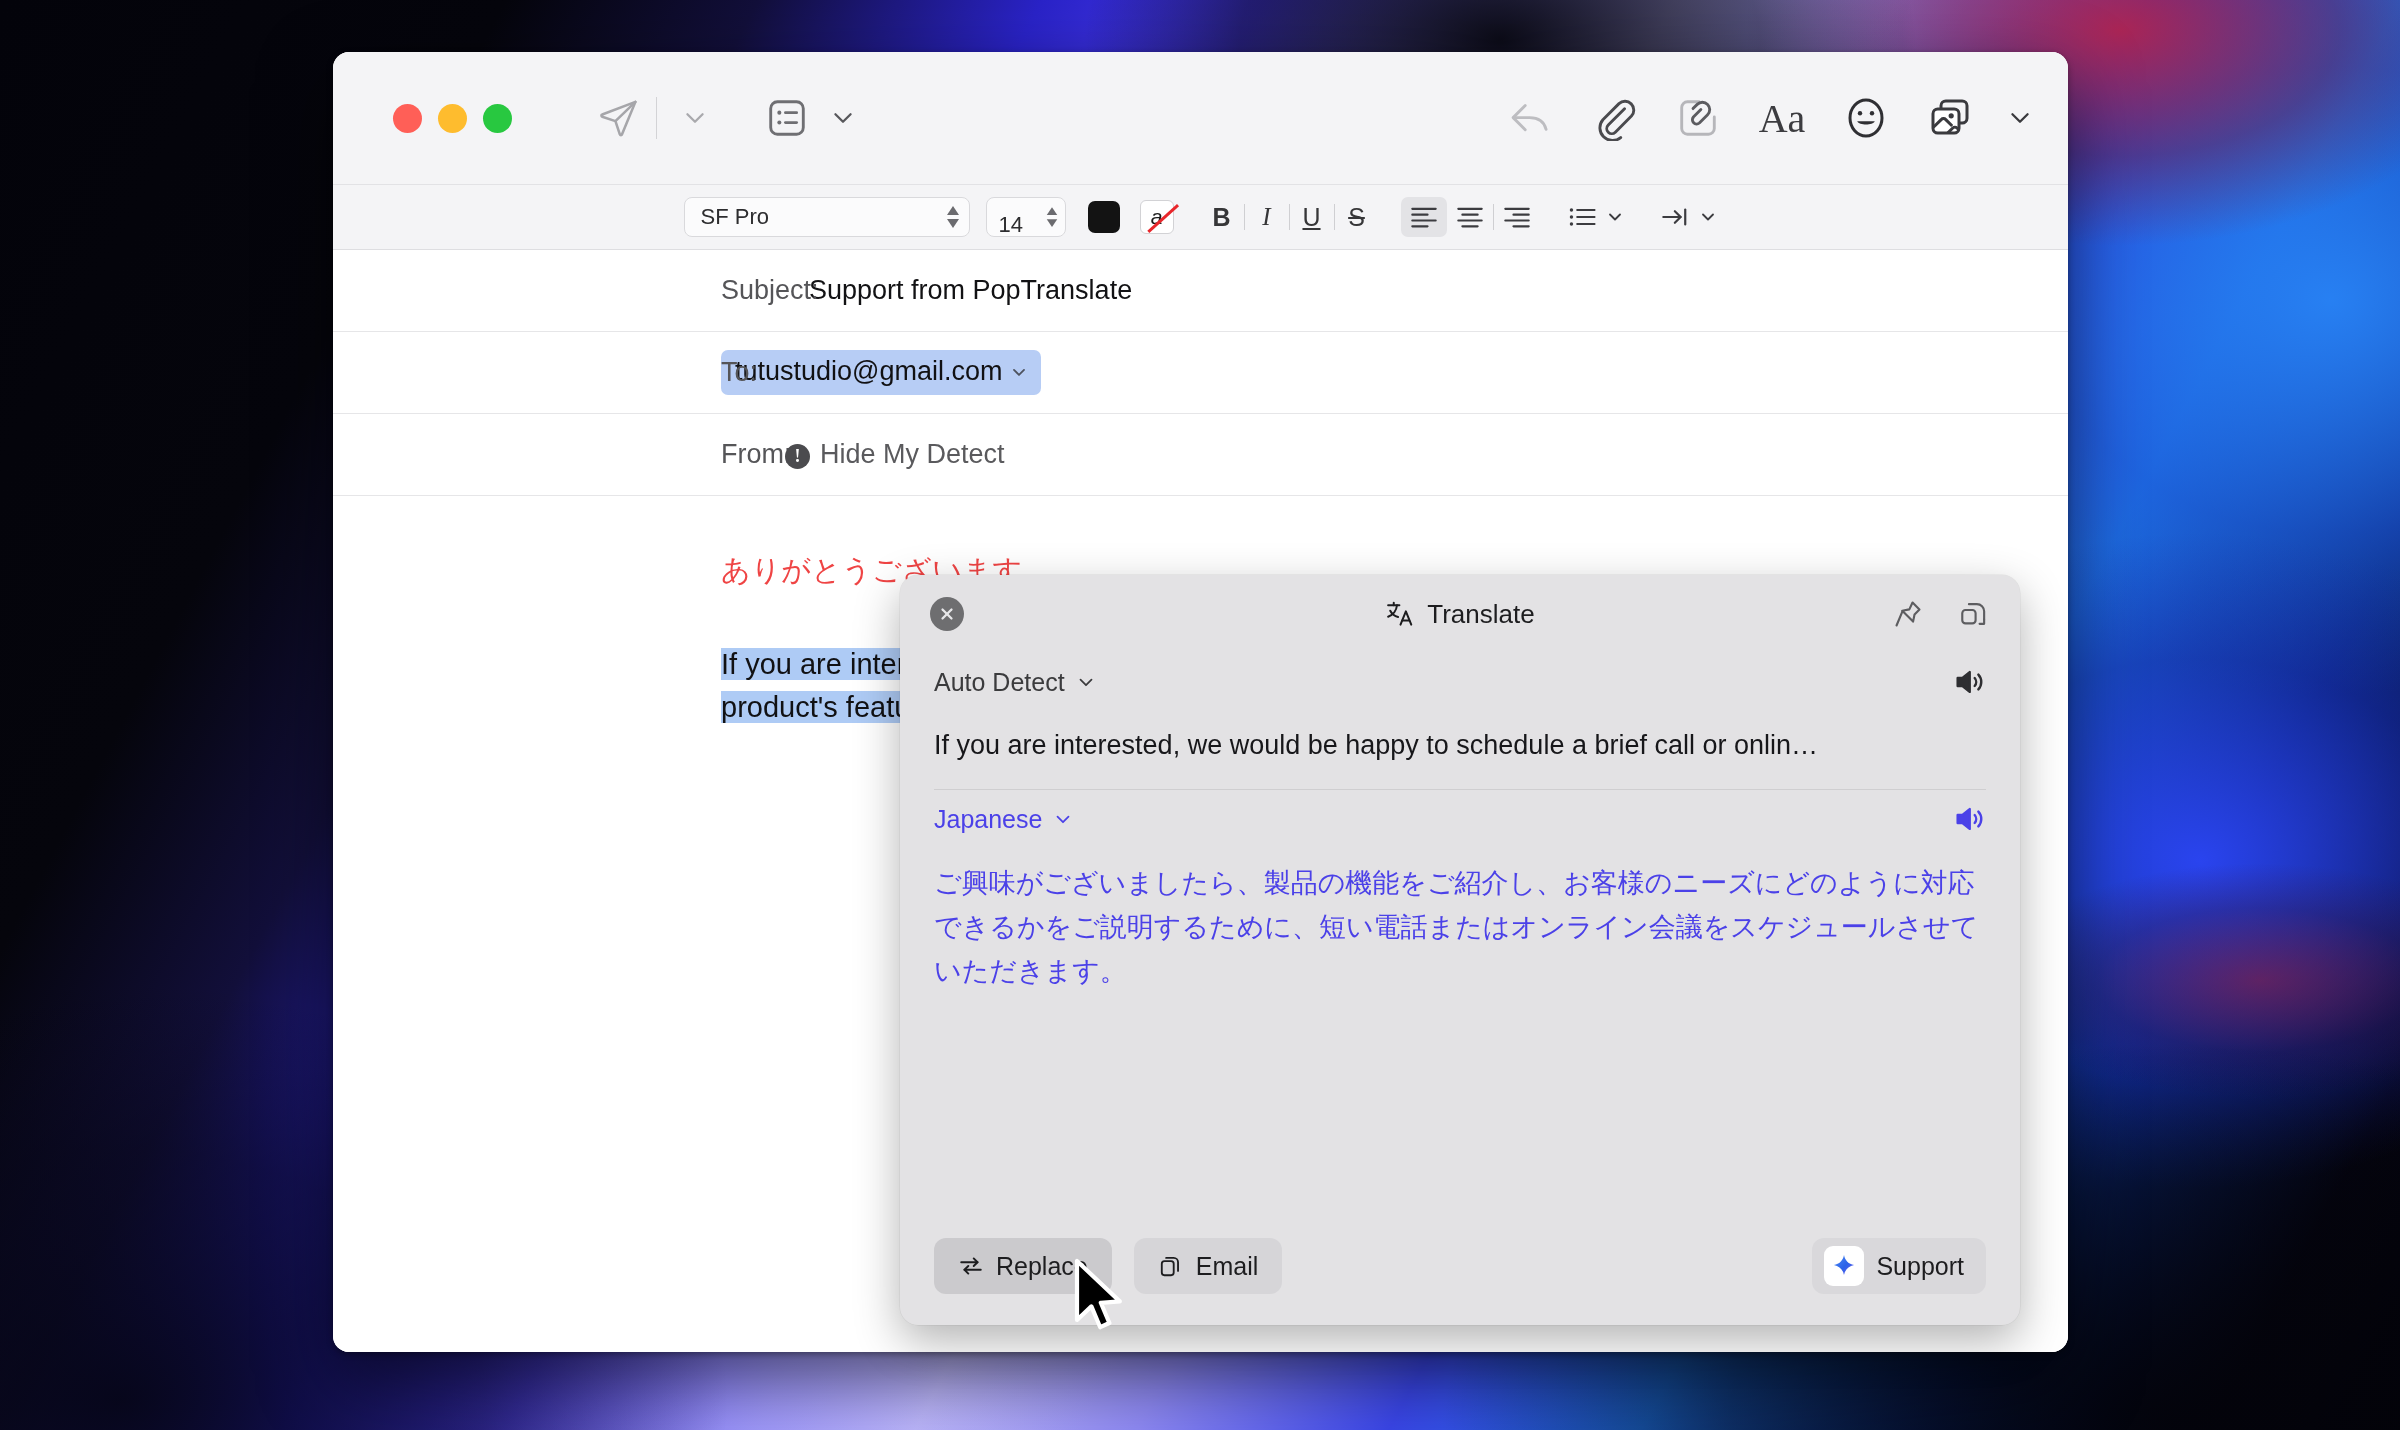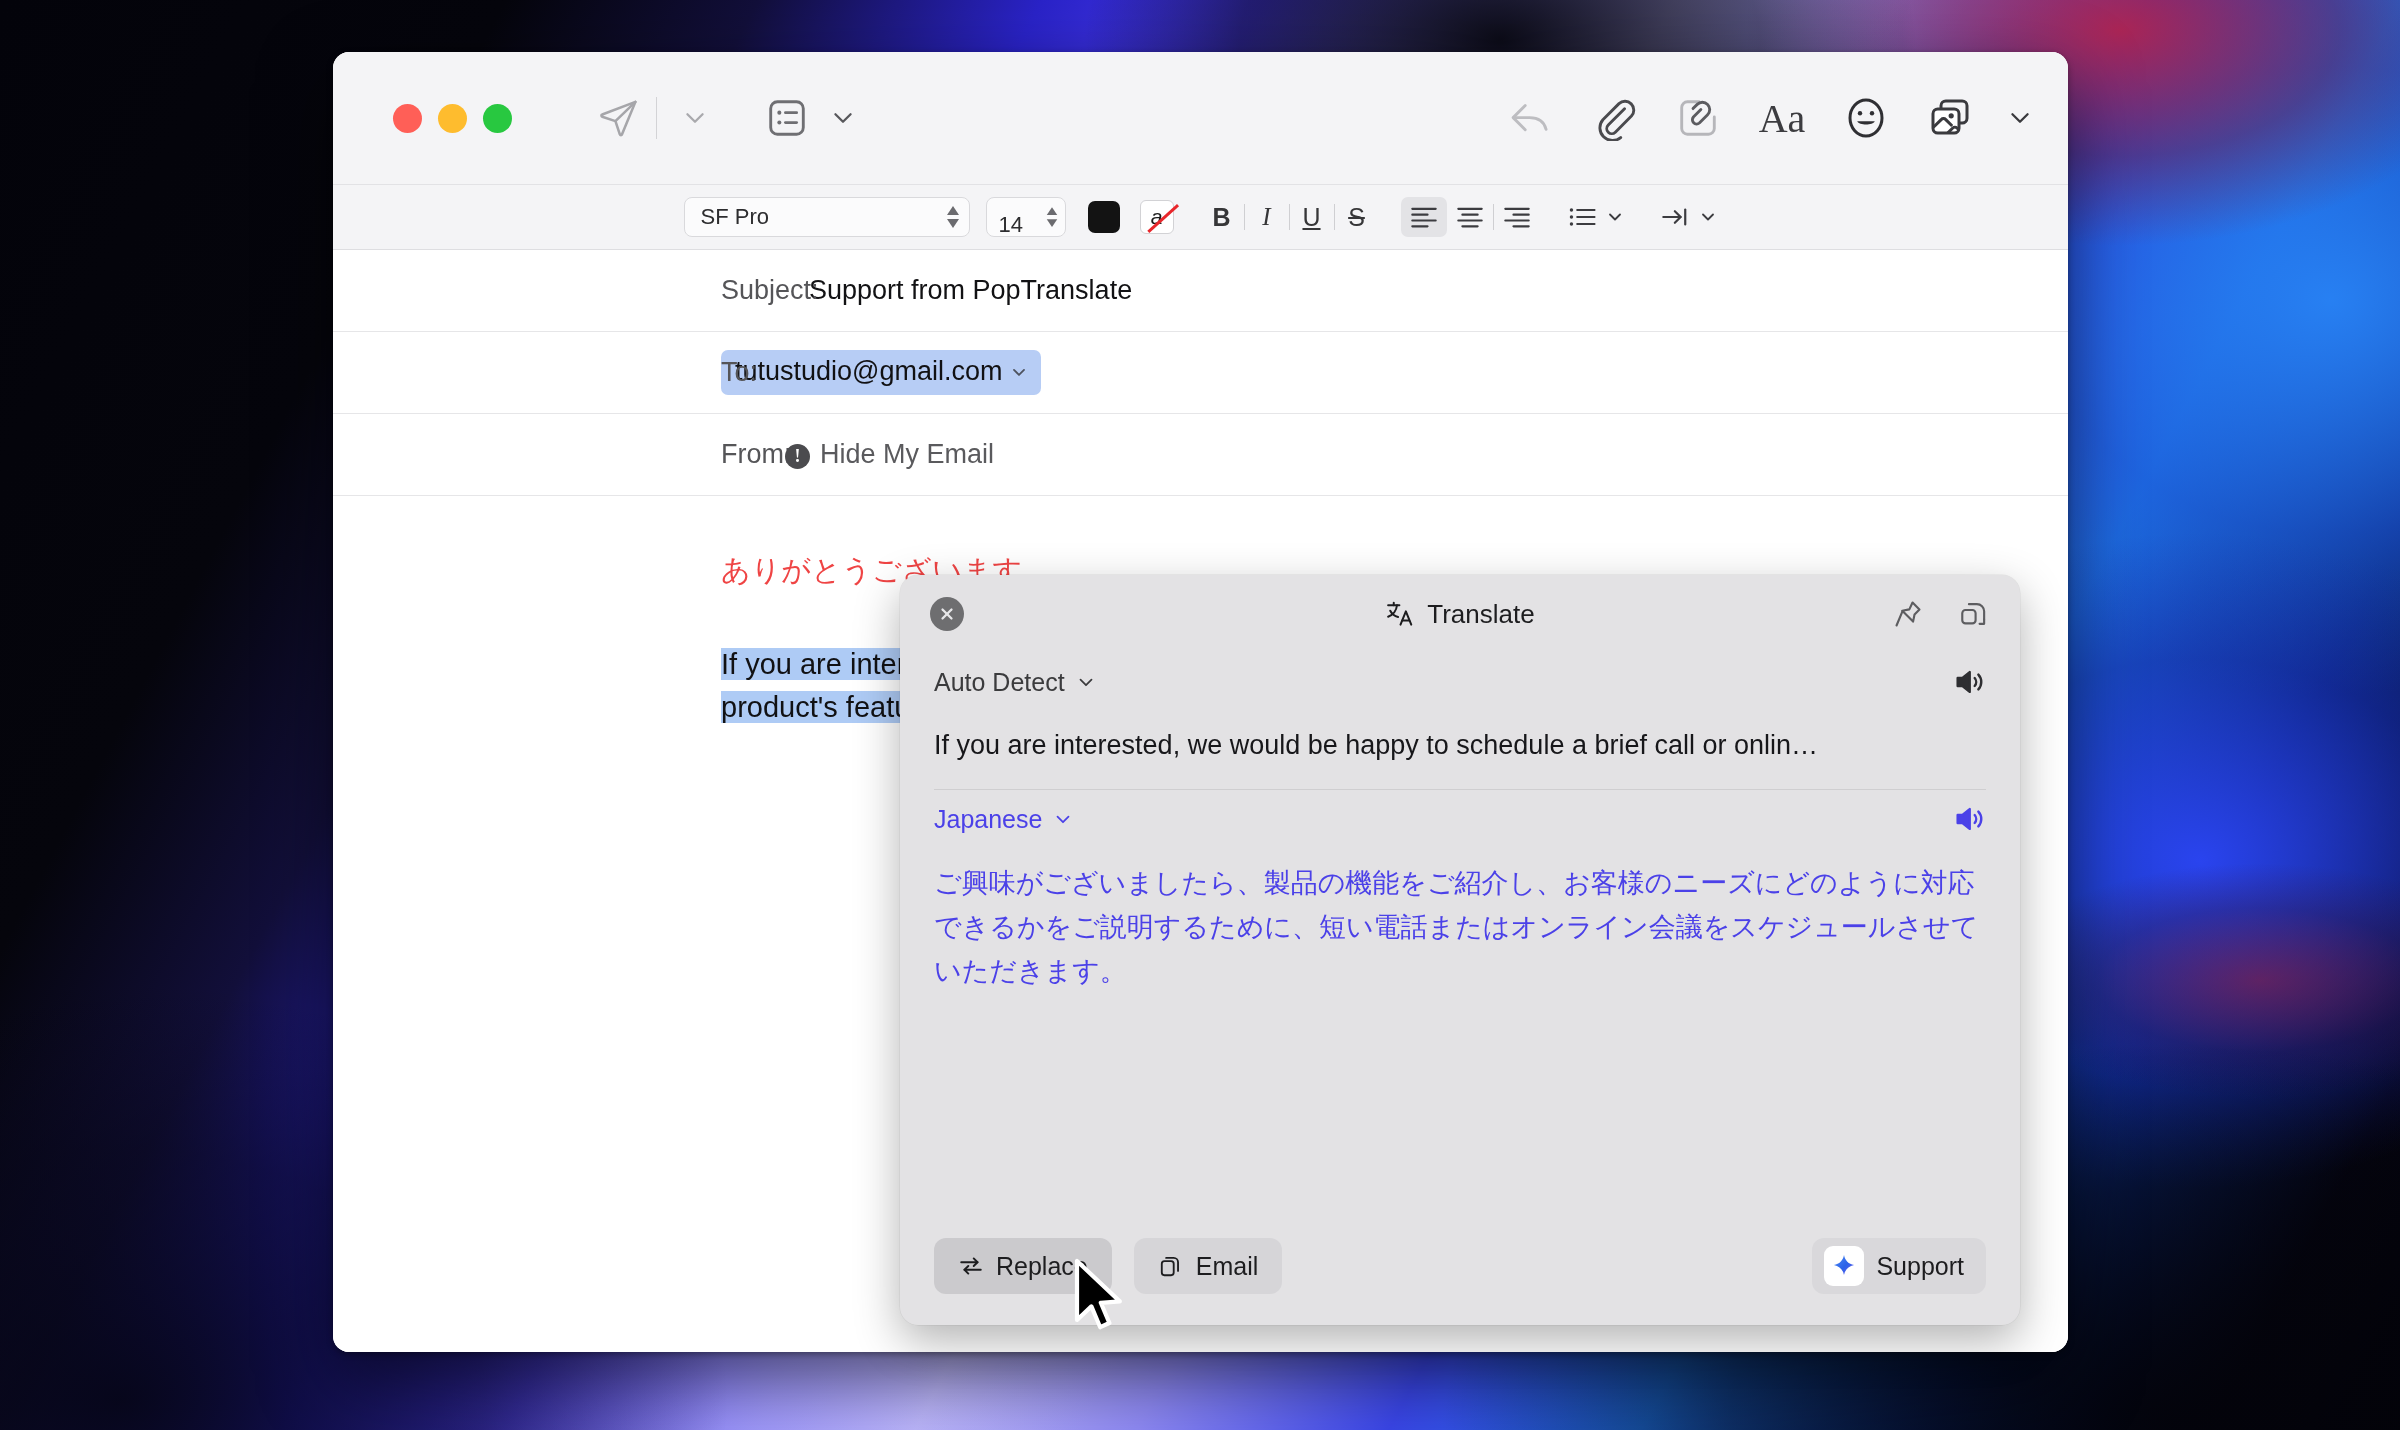--- a/index.html
+++ b/index.html
@@ -548,21 +548,21 @@
               <polyline points="6,9.5 12,15.5 18,9.5"></polyline>
             </svg>
           </span>
         </span>
       </div>
 
       <div class="field-row">
         <span class="field-label f-from">From:</span>
         <span style="margin-left:64px;display:inline-flex;align-items:center">
           <span class="info-badge">!</span>
-          <span class="hide-email">Hide My Email</span>
+          <span class="hide-email">Hide My Detect</span>
         </span>
       </div>
     </div>
 
     <div class="mail-body">
       <div class="body-line jp-greeting">ありがとうございます</div>
       <div class="selected-para">
         <span class="sel">If you are interested, we would be</span><br>
         <span class="sel">product's features and discuss h</span>
       </div>

